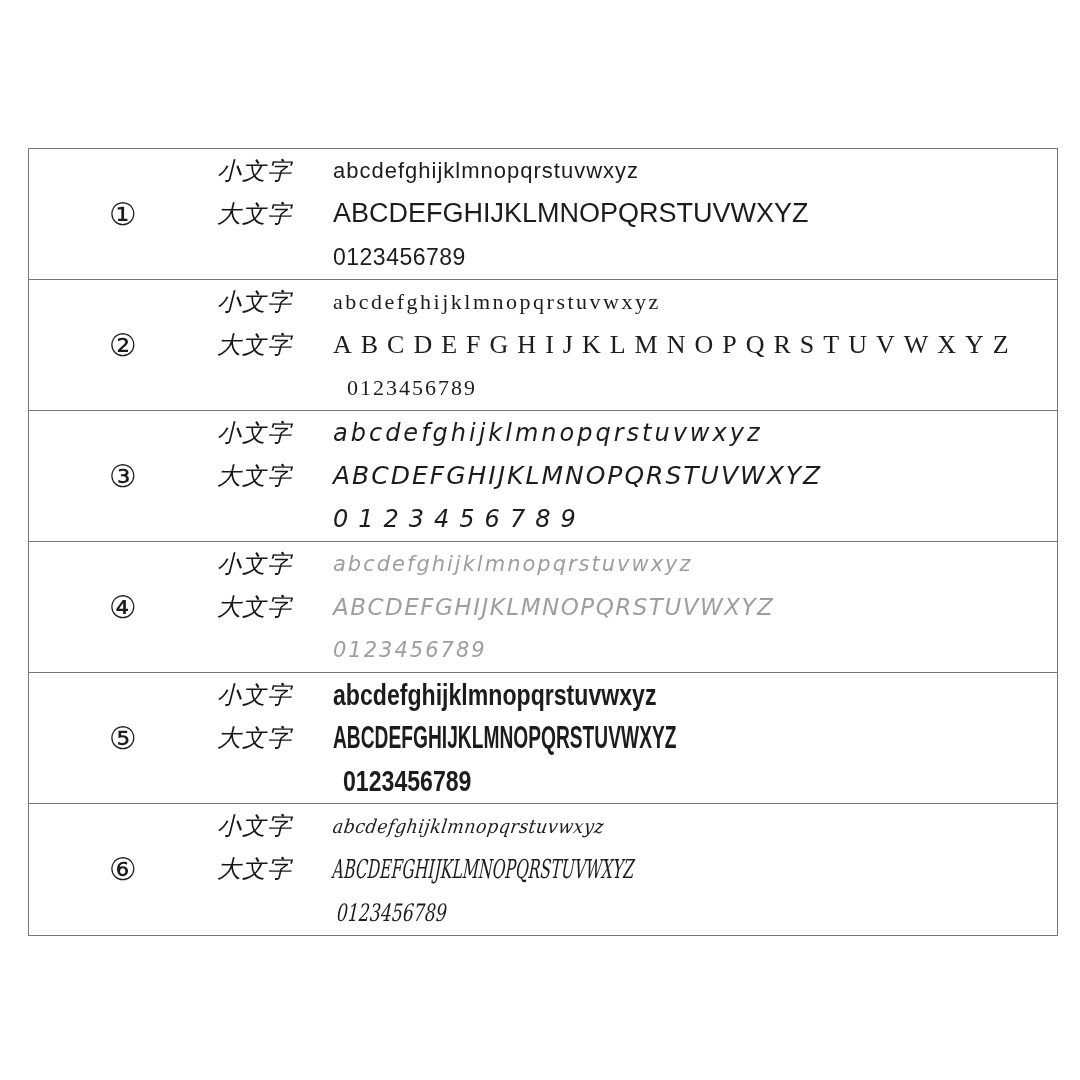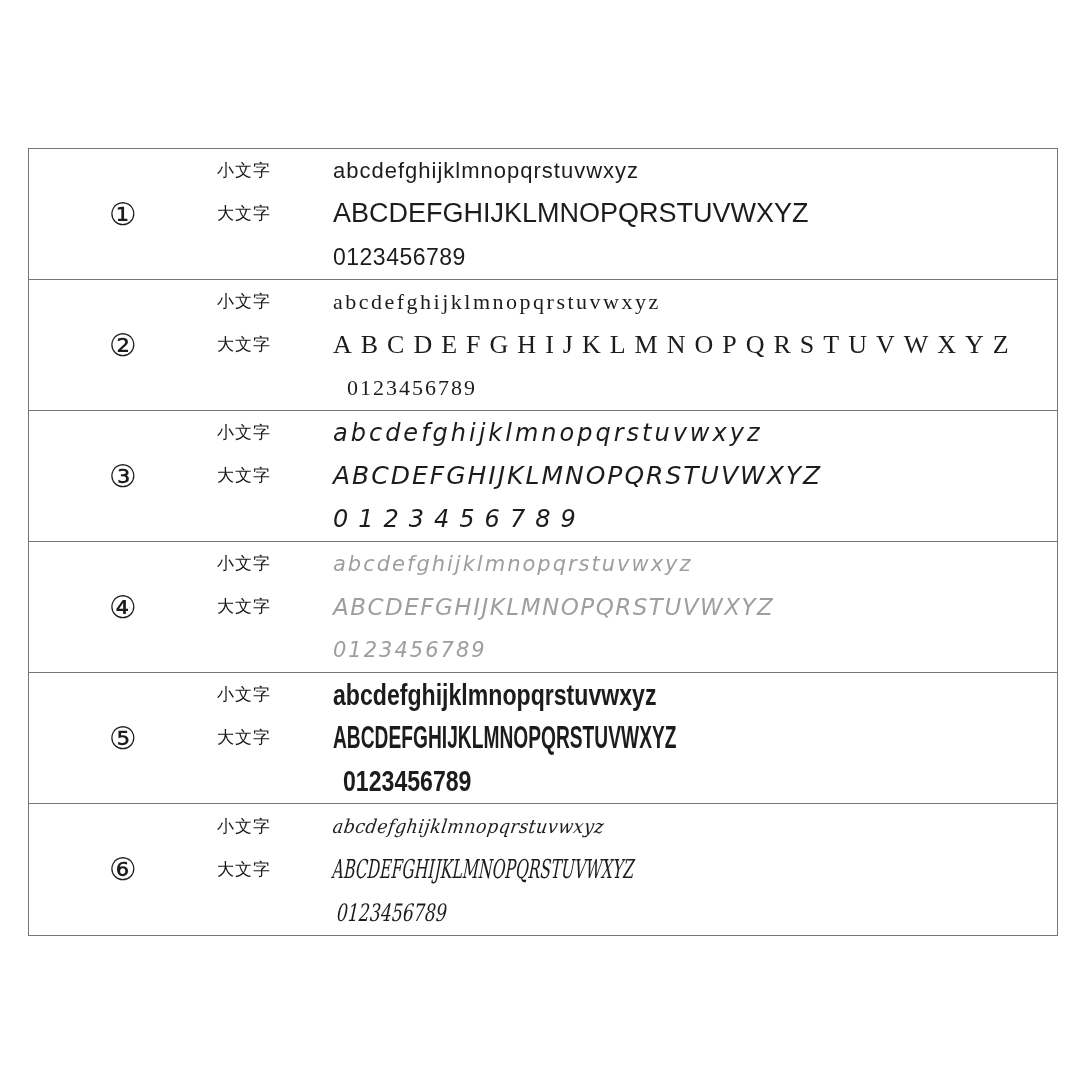--- a/index.html
+++ b/index.html
@@ -14,22 +14,22 @@
   }
   .frow { display:flex; height:131px; border-bottom:1.4px solid #767676; }
   .frow:last-child { border-bottom:none; }
 
   .num-cell { width:188px; flex:0 0 auto; display:flex; align-items:center; justify-content:center; }
   .circled-num { font-family:"DejaVu Sans", sans-serif; font-size:31px; color:#1c1c1c; line-height:1; }
 
   .content-cell { flex:1 1 auto; display:flex; flex-direction:column; justify-content:center; overflow:hidden; }
   .line { display:flex; align-items:center; height:43.4px; }
   .label {
-    width:116px; flex:0 0 auto; font-size:17px; letter-spacing:1px;
-    color:#161616; white-space:nowrap; font-family:"Liberation Sans", sans-serif;
+    width:116px; flex:0 0 auto; font-size:24px; letter-spacing:1px;
+    color:#161616; white-space:nowrap; font-family:"Liberation Sans", sans-serif;font-style:italic;
   }
   .sample { white-space:nowrap; display:inline-block; transform-origin:left center; color:#1c1c1c; }
 
   
   .s1 .sample { font-family:"Liberation Sans", sans-serif; }
   .s1 .lower .sample  { font-size:22px; letter-spacing:1px; }
   .s1 .upper .sample  { font-size:27px; }
   .s1 .digits .sample { font-size:23px; letter-spacing:0.5px; }
 
   

